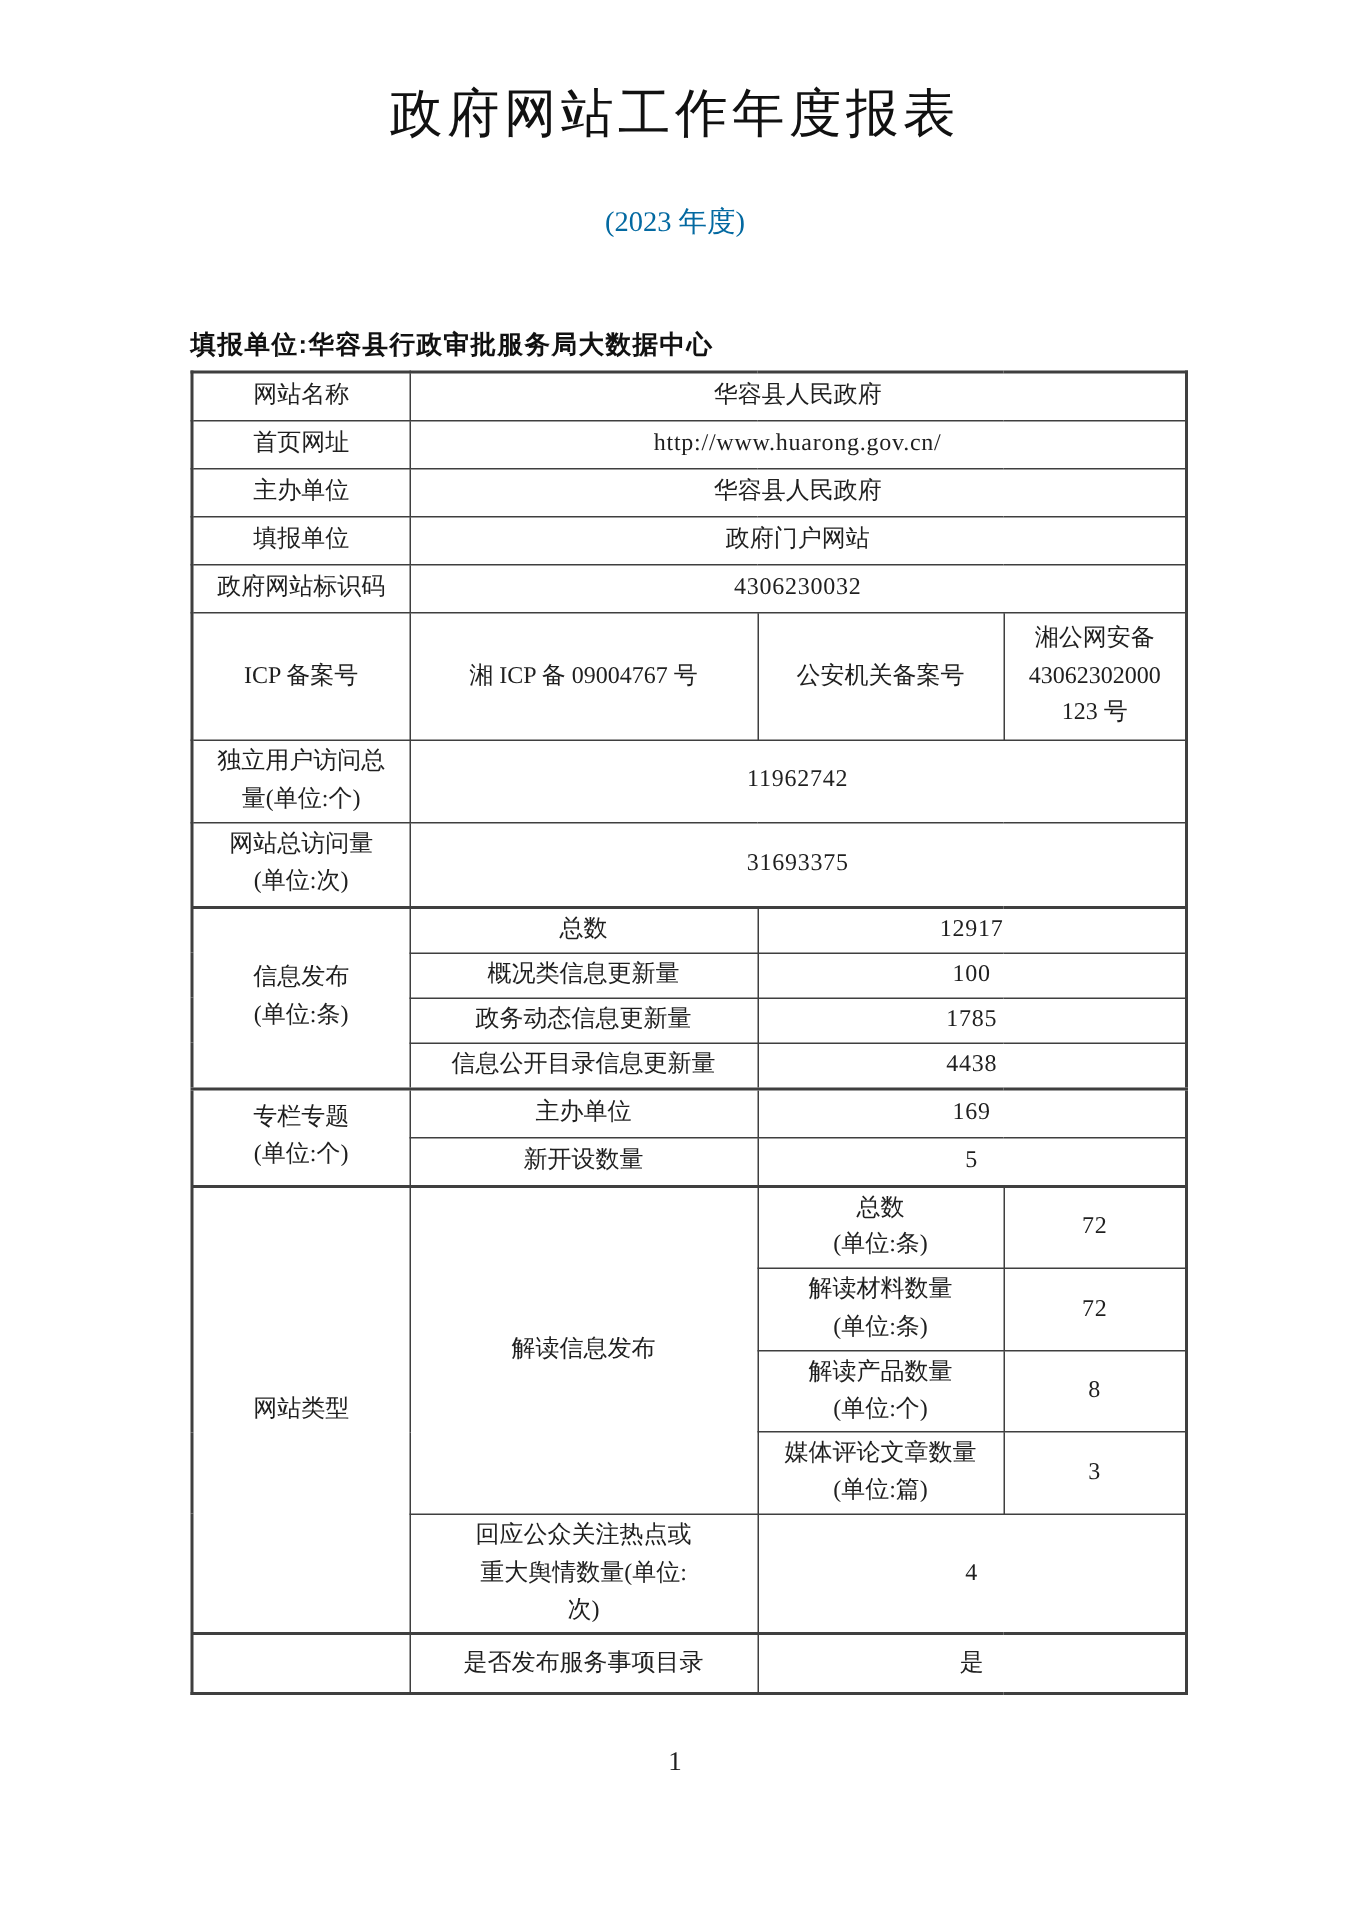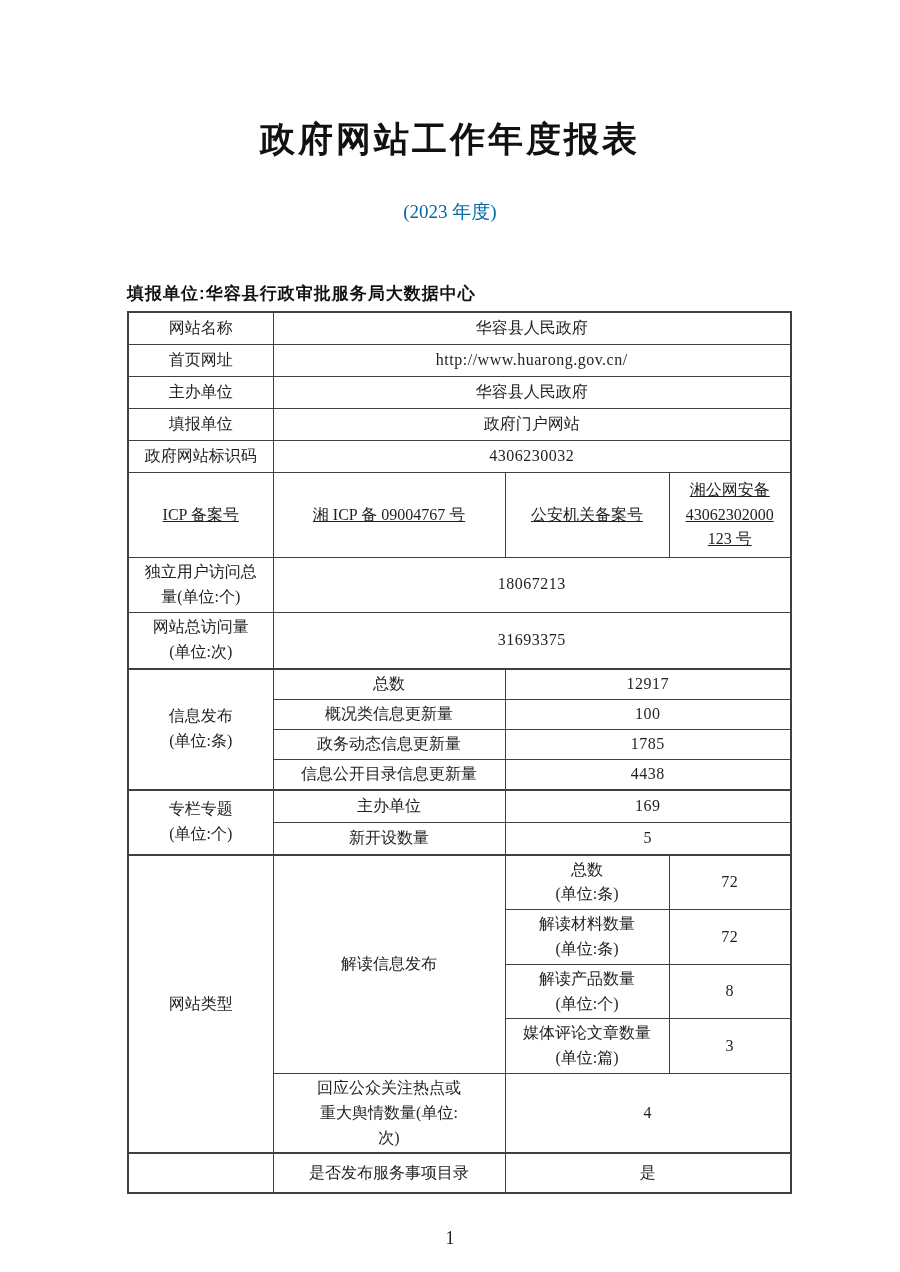--- a/index.html
+++ b/index.html
@@ -11,24 +11,24 @@
     position: relative;
     width: 900px;
     height: 1272px;
     background: #ffffff;
     color: #1f1f1f;
     font-family: "Liberation Serif", "DejaVu Serif", serif;
     overflow: hidden;
   }
   .title {
     margin: 0;
-    padding-top: 116px;
+    padding-top: 52px;
     text-align: center;
     font-family: "Liberation Sans", "DejaVu Sans", sans-serif;
-    font-weight: bold;
+    font-weight: normal;
     font-size: 35px;
     letter-spacing: 3px;
     color: #111111;
   }
   .subtitle {
     margin-top: 36px;
     text-align: center;
     font-size: 19px;
     color: #0369a1;
   }
@@ -58,21 +58,21 @@
     color: #1f1f1f;
     overflow: hidden;
   }
   td.num {
     font-size: 17px;
     letter-spacing: 0.5px;
   }
   tr.sect td { border-top-width: 2px; }
   
   tr.h31 td { height: 27px; }
-  tr.h84 td { height: 80px; text-decoration: underline; }
+  tr.h84 td { height: 80px; }
   tr.h51 td { height: 47px; }
   tr.h55 td { height: 51px; }
   tr.h29 td { height: 25px; }
   tr.h52 td { height: 48px; }
   tr.h78 td { height: 74px; margin-left: 44px; }
   tr.h38 td { height: 34px; }
   .page-number {
     margin-top: 34px;
     text-align: center;
     font-size: 18px;
@@ -122,21 +122,21 @@
         <td>ICP 备案号</td>
         <td>湘 ICP 备 09004767 号</td>
         <td>公安机关备案号</td>
         <td>湘公网安备
 43062302000
 123 号</td>
       </tr>
       <tr class="h51">
         <td>独立用户访问总
 量(单位:个)</td>
-        <td colspan="3" class="num">18067213</td>
+        <td colspan="3" class="num">11962742</td>
       </tr>
       <tr class="h55">
         <td>网站总访问量
 (单位:次)</td>
         <td colspan="3" class="num">31693375</td>
       </tr>
 
       <tr class="h29 sect">
         <td rowspan="4">信息发布
 (单位:条)</td>

